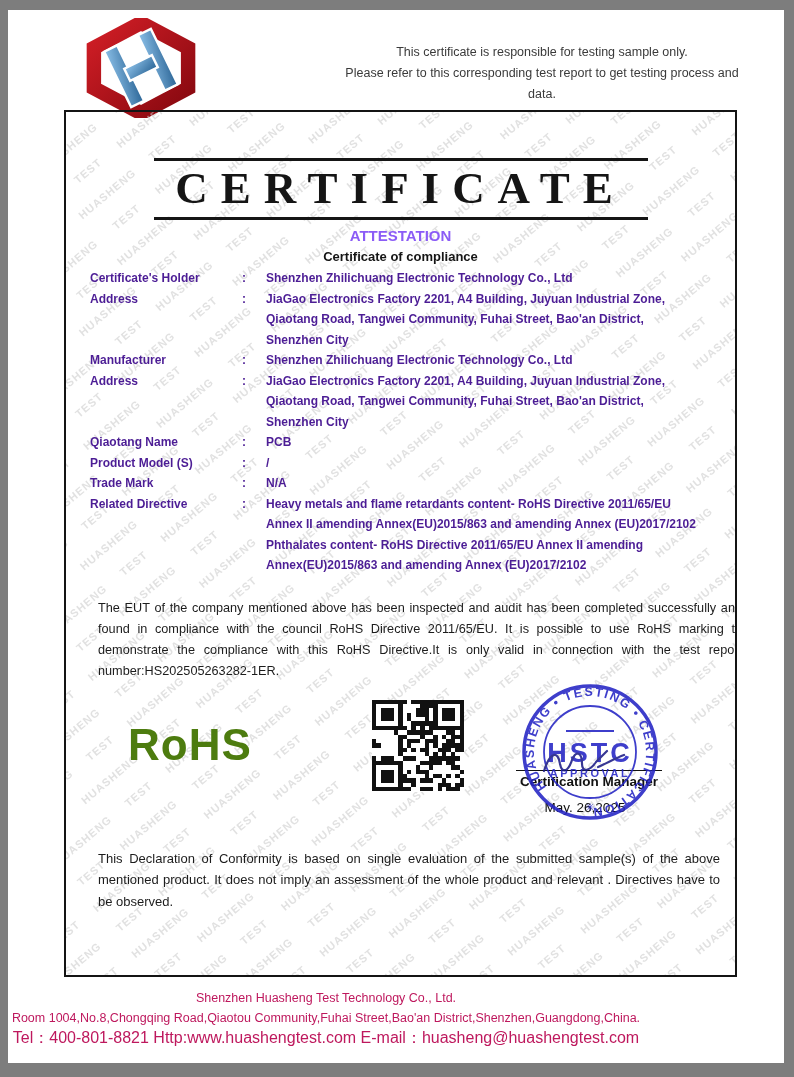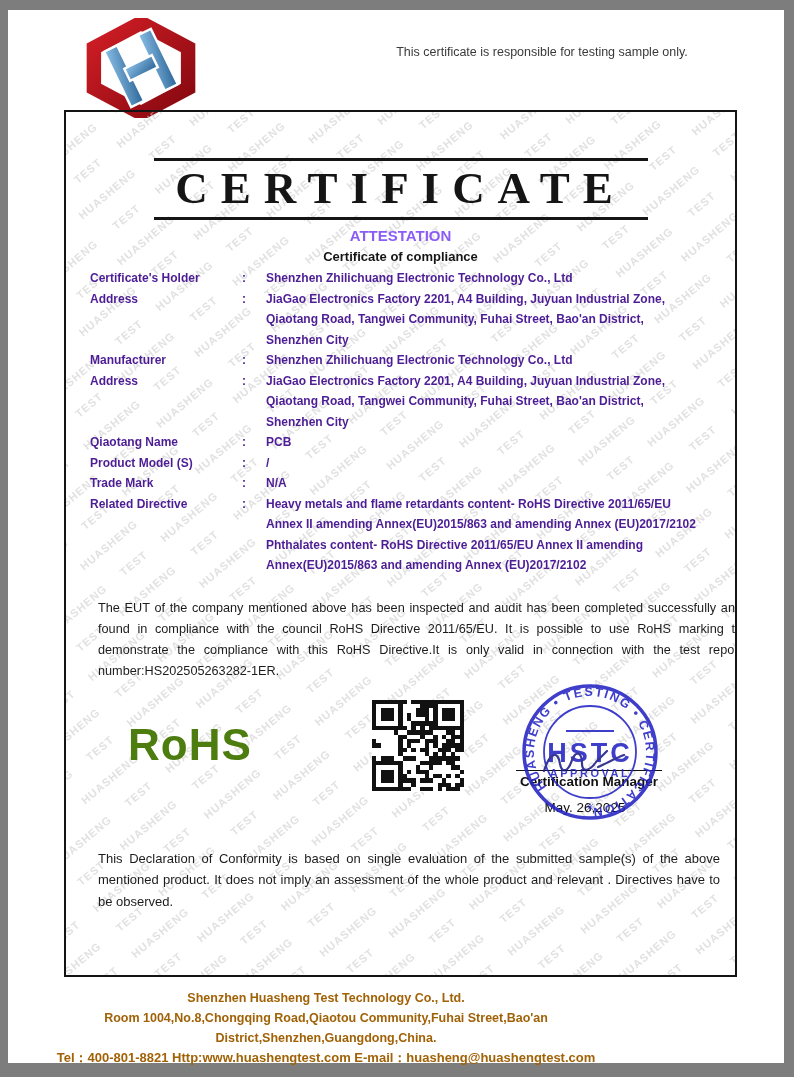--- a/index.html
+++ b/index.html
@@ -48,24 +48,24 @@
   .sigline { position:absolute; left:6px; top:96px; width:146px; border-top:1.5px solid #111; z-index:2; }
   .sigtitle { position:absolute; left:0; top:100px; width:158px; text-align:center;
               font-size:13.5px; color:#111; z-index:2;font-weight:bold; }
   .sigdate { position:absolute; left:0; top:126px; width:150px; text-align:center;
              font-size:13.5px; color:#111; z-index:2; }
   .stamp-svg { position:absolute; left:0; top:0; z-index:3; opacity:.88; pointer-events:none; }
 
   .declaration { margin:12px 0 0 8px; width:622px; font-size:13px; line-height:21.5px; color:#1c1c1c; text-align:justify; }
 
   
-  .footer { position:absolute; left:0; top:978px; width:636px; text-align:center; color:#a16207;font-weight:bold; }
+  .footer { position:absolute; left:0; top:978px; width:636px; text-align:center; color:#be185d; }
   .footer .f1 { font-size:12.5px; line-height:20px; }
   .footer .f2 { font-size:12.5px; line-height:20px; }
-  .footer .f3 { font-size:13px; line-height:20px; }
+  .footer .f3 { font-size:16px; line-height:20px; }
 </style>
 </head>
 <body>
 
 <div class="frame">
   <div class="page">
 
     <svg class="logo" viewBox="0 0 120 104">
       <defs>
         <linearGradient id="lgR" x1="0" y1="0" x2="1" y2="1">
@@ -80,20 +80,21 @@
       <path d="M60 5 L109 31 L109 73 L60 99 L11 73 L11 31 Z" fill="none" stroke="url(#lgR)" stroke-width="15"></path>
       <g transform="rotate(-26 60 52)">
         <rect x="33" y="20" width="15" height="64" fill="url(#lgB)" stroke="#fff" stroke-width="2.5"></rect>
         <rect x="72" y="20" width="15" height="64" fill="url(#lgB)" stroke="#fff" stroke-width="2.5"></rect>
         <rect x="44" y="45" width="32" height="14" fill="url(#lgB)" stroke="#fff" stroke-width="2.5"></rect>
       </g>
     </svg>
 
     <div class="notice">
       <div>This certificate is responsible for testing sample only.</div>
+      <div>Please refer to this corresponding test report to get testing process and data.</div>
     </div>
 
     <div class="cert-box">
       <div class="watermark">HUASHENG TEST   HUASHENG TEST   HUASHENG TEST   HUASHENG TEST   HUASHENG TEST   HUASHENG TEST   HUASHENG TEST   HUASHENG TEST   HUASHENG TEST   HUASHENG TEST   HUASHENG TEST   HUASHENG TEST   HUASHENG TEST   HUASHENG TEST   HUASHENG TEST   HUASHENG TEST   HUASHENG TEST   HUASHENG TEST   HUASHENG TEST   HUASHENG TEST   HUASHENG TEST   HUASHENG TEST   HUASHENG TEST   HUASHENG TEST   HUASHENG TEST   HUASHENG TEST   HUASHENG TEST   HUASHENG TEST   HUASHENG TEST   HUASHENG TEST   HUASHENG TEST   HUASHENG TEST   HUASHENG TEST   HUASHENG TEST   HUASHENG TEST   HUASHENG TEST   HUASHENG TEST   HUASHENG TEST   HUASHENG TEST   HUASHENG TEST   HUASHENG TEST   HUASHENG TEST   HUASHENG TEST   HUASHENG TEST   HUASHENG TEST   HUASHENG TEST   HUASHENG TEST   HUASHENG TEST   HUASHENG TEST   HUASHENG TEST   HUASHENG TEST   HUASHENG TEST   HUASHENG TEST   HUASHENG TEST   HUASHENG TEST   HUASHENG TEST   HUASHENG TEST   HUASHENG TEST   HUASHENG TEST   HUASHENG TEST   HUASHENG TEST   HUASHENG TEST   HUASHENG TEST   HUASHENG TEST   HUASHENG TEST   HUASHENG TEST   HUASHENG TEST   HUASHENG TEST   HUASHENG TEST   HUASHENG TEST   HUASHENG TEST   HUASHENG TEST   HUASHENG TEST   HUASHENG TEST   HUASHENG TEST   HUASHENG TEST   HUASHENG TEST   HUASHENG TEST   HUASHENG TEST   HUASHENG TEST   HUASHENG TEST   HUASHENG TEST   HUASHENG TEST   HUASHENG TEST   HUASHENG TEST   HUASHENG TEST   HUASHENG TEST   HUASHENG TEST   HUASHENG TEST   HUASHENG TEST   HUASHENG TEST   HUASHENG TEST   HUASHENG TEST   HUASHENG TEST   HUASHENG TEST   HUASHENG TEST   HUASHENG TEST   HUASHENG TEST   HUASHENG TEST   HUASHENG TEST   HUASHENG TEST   HUASHENG TEST   HUASHENG TEST   HUASHENG TEST   HUASHENG TEST   HUASHENG TEST   HUASHENG TEST   HUASHENG TEST   HUASHENG TEST   HUASHENG TEST   HUASHENG TEST   HUASHENG TEST   HUASHENG TEST   HUASHENG TEST   HUASHENG TEST   HUASHENG TEST   HUASHENG TEST   HUASHENG TEST   HUASHENG TEST   HUASHENG TEST   HUASHENG TEST   HUASHENG TEST   HUASHENG TEST   HUASHENG TEST   HUASHENG TEST   HUASHENG TEST   HUASHENG TEST   HUASHENG TEST   HUASHENG TEST   HUASHENG TEST   HUASHENG TEST   HUASHENG TEST   HUASHENG TEST   HUASHENG TEST   HUASHENG TEST   HUASHENG TEST   HUASHENG TEST   HUASHENG TEST   HUASHENG TEST   HUASHENG TEST   HUASHENG TEST   HUASHENG TEST   HUASHENG TEST   HUASHENG TEST   HUASHENG TEST   HUASHENG TEST   HUASHENG TEST   HUASHENG TEST   HUASHENG TEST   HUASHENG TEST   HUASHENG TEST   HUASHENG TEST   HUASHENG TEST   HUASHENG TEST   HUASHENG TEST   HUASHENG TEST   HUASHENG TEST   HUASHENG TEST   HUASHENG TEST   HUASHENG TEST   HUASHENG TEST   HUASHENG TEST   HUASHENG TEST   HUASHENG TEST   HUASHENG TEST   HUASHENG TEST   HUASHENG TEST   HUASHENG TEST   HUASHENG TEST   HUASHENG TEST   HUASHENG TEST   HUASHENG TEST   HUASHENG TEST   HUASHENG TEST   HUASHENG TEST   HUASHENG TEST   HUASHENG TEST   HUASHENG TEST   HUASHENG TEST   HUASHENG TEST   HUASHENG TEST   HUASHENG TEST   HUASHENG TEST   HUASHENG TEST   HUASHENG TEST   HUASHENG TEST   HUASHENG TEST   HUASHENG TEST   HUASHENG TEST   HUASHENG TEST   HUASHENG TEST   HUASHENG TEST   HUASHENG TEST   HUASHENG TEST   HUASHENG TEST   HUASHENG TEST   HUASHENG TEST   HUASHENG TEST   HUASHENG TEST   HUASHENG TEST   HUASHENG TEST   HUASHENG TEST   HUASHENG TEST   HUASHENG TEST   HUASHENG TEST   HUASHENG TEST   HUASHENG TEST   HUASHENG TEST   HUASHENG TEST   HUASHENG TEST   HUASHENG TEST   HUASHENG TEST   HUASHENG TEST   HUASHENG TEST   HUASHENG TEST   HUASHENG TEST   HUASHENG TEST   HUASHENG TEST   HUASHENG TEST   HUASHENG TEST   HUASHENG TEST   HUASHENG TEST   HUASHENG TEST   HUASHENG TEST   HUASHENG TEST   HUASHENG TEST   HUASHENG TEST   HUASHENG TEST   HUASHENG TEST   HUASHENG TEST   HUASHENG TEST   HUASHENG TEST   HUASHENG TEST   HUASHENG TEST   HUASHENG TEST   HUASHENG TEST   HUASHENG TEST   HUASHENG TEST   HUASHENG TEST   HUASHENG TEST   HUASHENG TEST   HUASHENG TEST   HUASHENG TEST   HUASHENG TEST   HUASHENG TEST   HUASHENG TEST   HUASHENG TEST   HUASHENG TEST   HUASHENG TEST   HUASHENG TEST   HUASHENG TEST   HUASHENG TEST   HUASHENG TEST   HUASHENG TEST   HUASHENG TEST   HUASHENG TEST   HUASHENG TEST   HUASHENG TEST   HUASHENG TEST   HUASHENG TEST   HUASHENG TEST   HUASHENG TEST   HUASHENG TEST   HUASHENG TEST   HUASHENG TEST   HUASHENG TEST   HUASHENG TEST   HUASHENG TEST   HUASHENG TEST   HUASHENG TEST   HUASHENG TEST   HUASHENG TEST   HUASHENG TEST   HUASHENG TEST   HUASHENG TEST   HUASHENG TEST   HUASHENG TEST   HUASHENG TEST   HUASHENG TEST   HUASHENG TEST   HUASHENG TEST   HUASHENG TEST   HUASHENG TEST   HUASHENG TEST   HUASHENG TEST   HUASHENG TEST   HUASHENG TEST   HUASHENG TEST   HUASHENG TEST   HUASHENG TEST   HUASHENG TEST   HUASHENG TEST   HUASHENG TEST   HUASHENG TEST   HUASHENG TEST   HUASHENG TEST   HUASHENG TEST   HUASHENG TEST   HUASHENG TEST   HUASHENG TEST   HUASHENG TEST   HUASHENG TEST   HUASHENG TEST   HUASHENG TEST   HUASHENG TEST   HUASHENG TEST   HUASHENG TEST   HUASHENG TEST   HUASHENG TEST   HUASHENG TEST   HUASHENG TEST   HUASHENG TEST   HUASHENG TEST   HUASHENG TEST   HUASHENG TEST   HUASHENG TEST   HUASHENG TEST   HUASHENG TEST   HUASHENG TEST   HUASHENG TEST   HUASHENG TEST   HUASHENG TEST   HUASHENG TEST   HUASHENG TEST   HUASHENG TEST   HUASHENG TEST   HUASHENG TEST   HUASHENG TEST   HUASHENG TEST   HUASHENG TEST   HUASHENG TEST   HUASHENG TEST   HUASHENG TEST   HUASHENG TEST   HUASHENG TEST   HUASHENG TEST   HUASHENG TEST   HUASHENG TEST   HUASHENG TEST   HUASHENG TEST   HUASHENG TEST   HUASHENG TEST   HUASHENG TEST   HUASHENG TEST   HUASHENG TEST   HUASHENG TEST   HUASHENG TEST   HUASHENG TEST   HUASHENG TEST   HUASHENG TEST   HUASHENG TEST   HUASHENG TEST   HUASHENG TEST   HUASHENG TEST   HUASHENG TEST   HUASHENG TEST   HUASHENG TEST   HUASHENG TEST   HUASHENG TEST   HUASHENG TEST   HUASHENG TEST   HUASHENG TEST   HUASHENG TEST   HUASHENG TEST   HUASHENG TEST   HUASHENG TEST   HUASHENG TEST   HUASHENG TEST   HUASHENG TEST   HUASHENG TEST   HUASHENG TEST   HUASHENG TEST   HUASHENG TEST   HUASHENG TEST   HUASHENG TEST   HUASHENG TEST   HUASHENG TEST   HUASHENG TEST   HUASHENG TEST   HUASHENG TEST   HUASHENG TEST   HUASHENG TEST   HUASHENG TEST   HUASHENG TEST   HUASHENG TEST   HUASHENG TEST   HUASHENG TEST   HUASHENG TEST   HUASHENG TEST   HUASHENG TEST   HUASHENG TEST   HUASHENG TEST   HUASHENG TEST   HUASHENG TEST   HUASHENG TEST   HUASHENG TEST   HUASHENG TEST   HUASHENG TEST   HUASHENG TEST   HUASHENG TEST   HUASHENG TEST   HUASHENG TEST   HUASHENG TEST   HUASHENG TEST   HUASHENG TEST   HUASHENG TEST   HUASHENG TEST   HUASHENG TEST   HUASHENG TEST   HUASHENG TEST   HUASHENG TEST   HUASHENG TEST   HUASHENG TEST   HUASHENG TEST   HUASHENG TEST   HUASHENG TEST   HUASHENG TEST   HUASHENG TEST   HUASHENG TEST   HUASHENG TEST   HUASHENG TEST   HUASHENG TEST   HUASHENG TEST   HUASHENG TEST   HUASHENG TEST   HUASHENG TEST   HUASHENG TEST   HUASHENG TEST   HUASHENG TEST   HUASHENG TEST   HUASHENG TEST   HUASHENG TEST   HUASHENG TEST   HUASHENG TEST   HUASHENG TEST   HUASHENG TEST   HUASHENG TEST   HUASHENG TEST   HUASHENG TEST   HUASHENG TEST   HUASHENG TEST   HUASHENG TEST   HUASHENG TEST   HUASHENG TEST   HUASHENG TEST   HUASHENG TEST   HUASHENG TEST   HUASHENG TEST   HUASHENG TEST   HUASHENG TEST   HUASHENG TEST   HUASHENG TEST   HUASHENG TEST   HUASHENG TEST   HUASHENG TEST   HUASHENG TEST   HUASHENG TEST   HUASHENG TEST   HUASHENG TEST   HUASHENG TEST   </div>
 
       <div class="content">
 
         <div class="title-block">
           <h1>CERTIFICATE</h1>
         </div>

